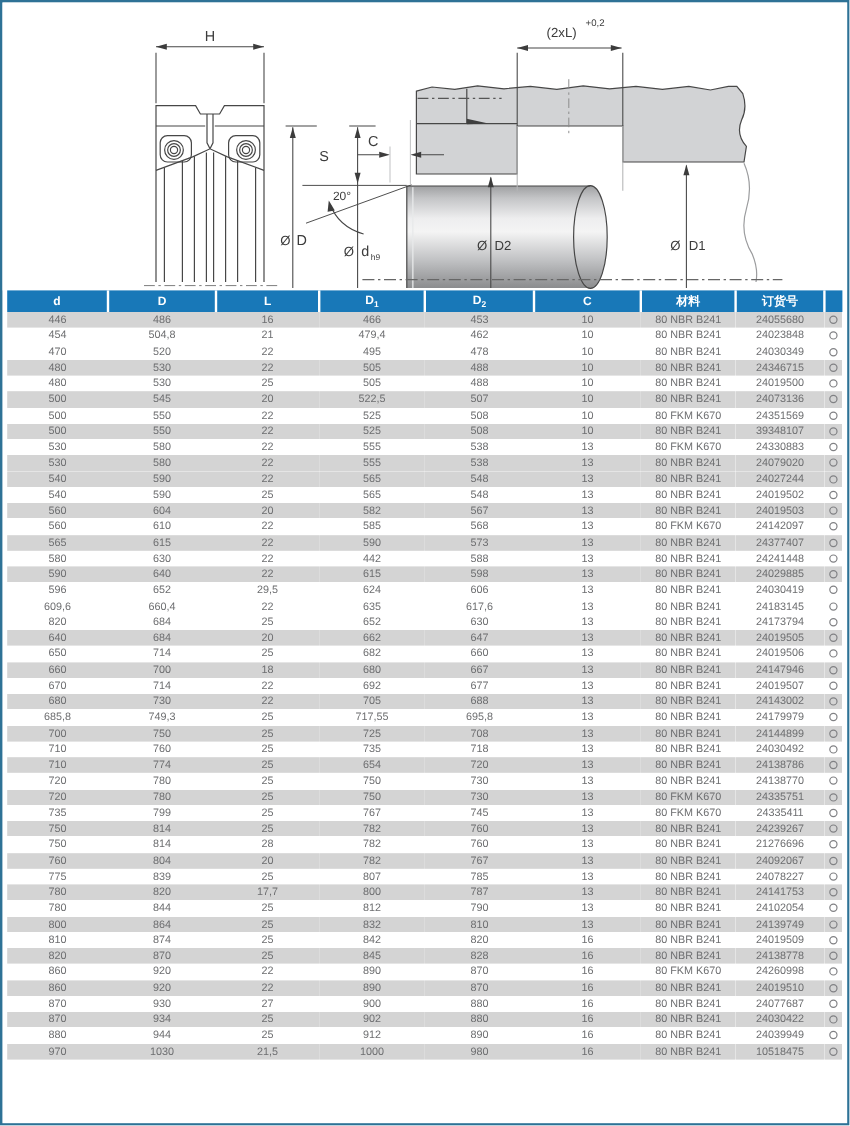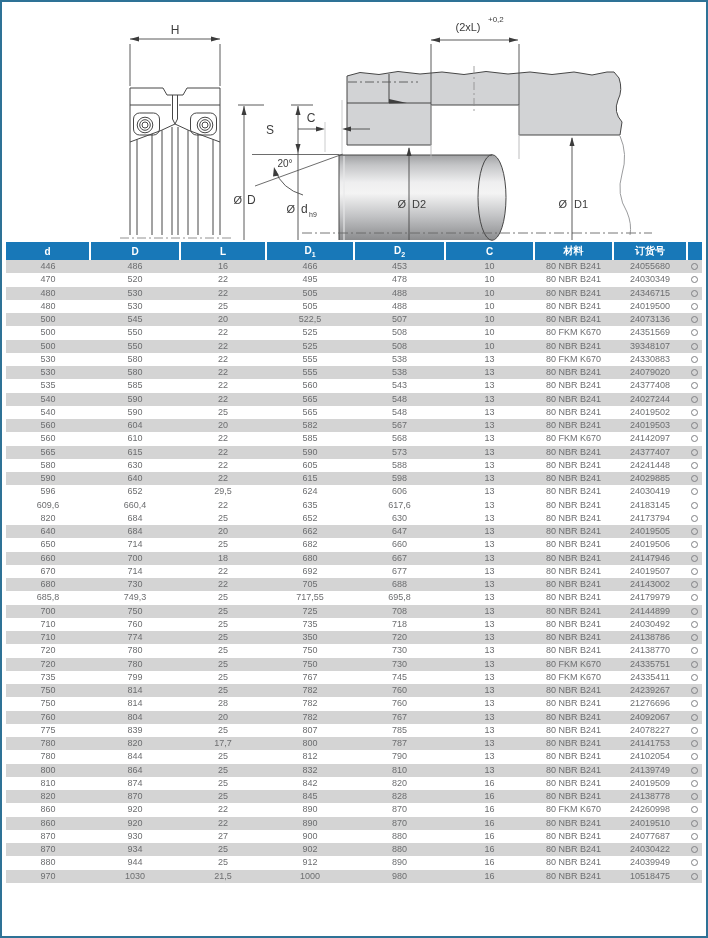--- a/index.html
+++ b/index.html
@@ -184,20 +184,31 @@
           <td>486</td>
           <td>16</td>
           <td>466</td>
           <td>453</td>
           <td>10</td>
           <td>80 NBR B241</td>
           <td>24055680</td>
           <td><span class="ring" title="○"></span></td>
         </tr>
         <tr>
+          <td>454</td>
+          <td>504,8</td>
+          <td>21</td>
+          <td>479,4</td>
+          <td>462</td>
+          <td>10</td>
+          <td>80 NBR B241</td>
+          <td>24023848</td>
+          <td><span class="ring" title="○"></span></td>
+        </tr>
+        <tr>
           <td>470</td>
           <td>520</td>
           <td>22</td>
           <td>495</td>
           <td>478</td>
           <td>10</td>
           <td>80 NBR B241</td>
           <td>24030349</td>
           <td><span class="ring" title="○"></span></td>
         </tr>
@@ -271,31 +282,20 @@
           <td>530</td>
           <td>580</td>
           <td>22</td>
           <td>555</td>
           <td>538</td>
           <td>13</td>
           <td>80 NBR B241</td>
           <td>24079020</td>
           <td><span class="ring" title="○"></span></td>
         </tr>
-        <tr>
-          <td>535</td>
-          <td>585</td>
-          <td>22</td>
-          <td>560</td>
-          <td>543</td>
-          <td>13</td>
-          <td>80 NBR B241</td>
-          <td>24377408</td>
-          <td><span class="ring" title="○"></span></td>
-        </tr>
         <tr class="alt">
           <td>540</td>
           <td>590</td>
           <td>22</td>
           <td>565</td>
           <td>548</td>
           <td>13</td>
           <td>80 NBR B241</td>
           <td>24027244</td>
           <td><span class="ring" title="○"></span></td>
@@ -341,21 +341,21 @@
           <td>573</td>
           <td>13</td>
           <td>80 NBR B241</td>
           <td>24377407</td>
           <td><span class="ring" title="○"></span></td>
         </tr>
         <tr>
           <td>580</td>
           <td>630</td>
           <td>22</td>
-          <td>605</td>
+          <td>442</td>
           <td>588</td>
           <td>13</td>
           <td>80 NBR B241</td>
           <td>24241448</td>
           <td><span class="ring" title="○"></span></td>
         </tr>
         <tr class="alt">
           <td>590</td>
           <td>640</td>
           <td>22</td>
@@ -484,21 +484,21 @@
           <td>718</td>
           <td>13</td>
           <td>80 NBR B241</td>
           <td>24030492</td>
           <td><span class="ring" title="○"></span></td>
         </tr>
         <tr class="alt">
           <td>710</td>
           <td>774</td>
           <td>25</td>
-          <td>350</td>
+          <td>654</td>
           <td>720</td>
           <td>13</td>
           <td>80 NBR B241</td>
           <td>24138786</td>
           <td><span class="ring" title="○"></span></td>
         </tr>
         <tr>
           <td>720</td>
           <td>780</td>
           <td>25</td>

